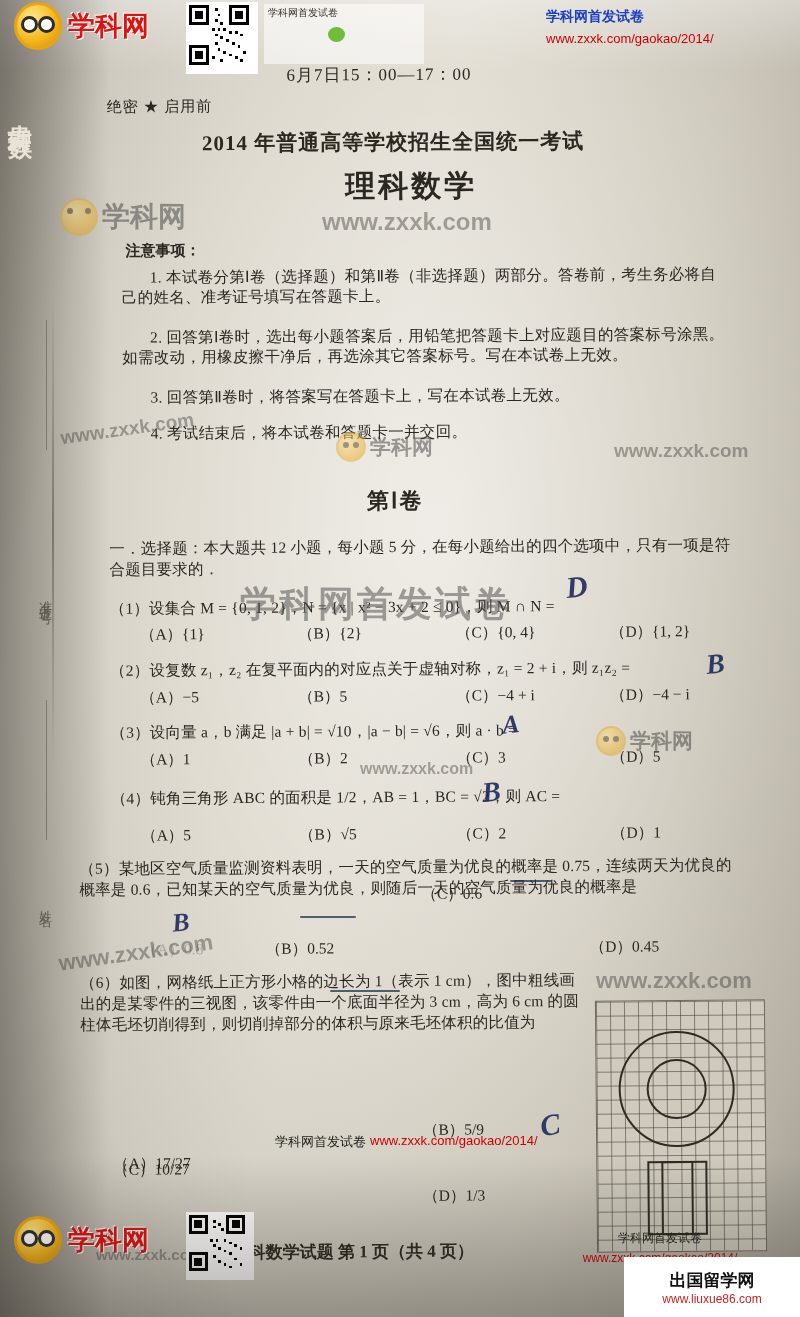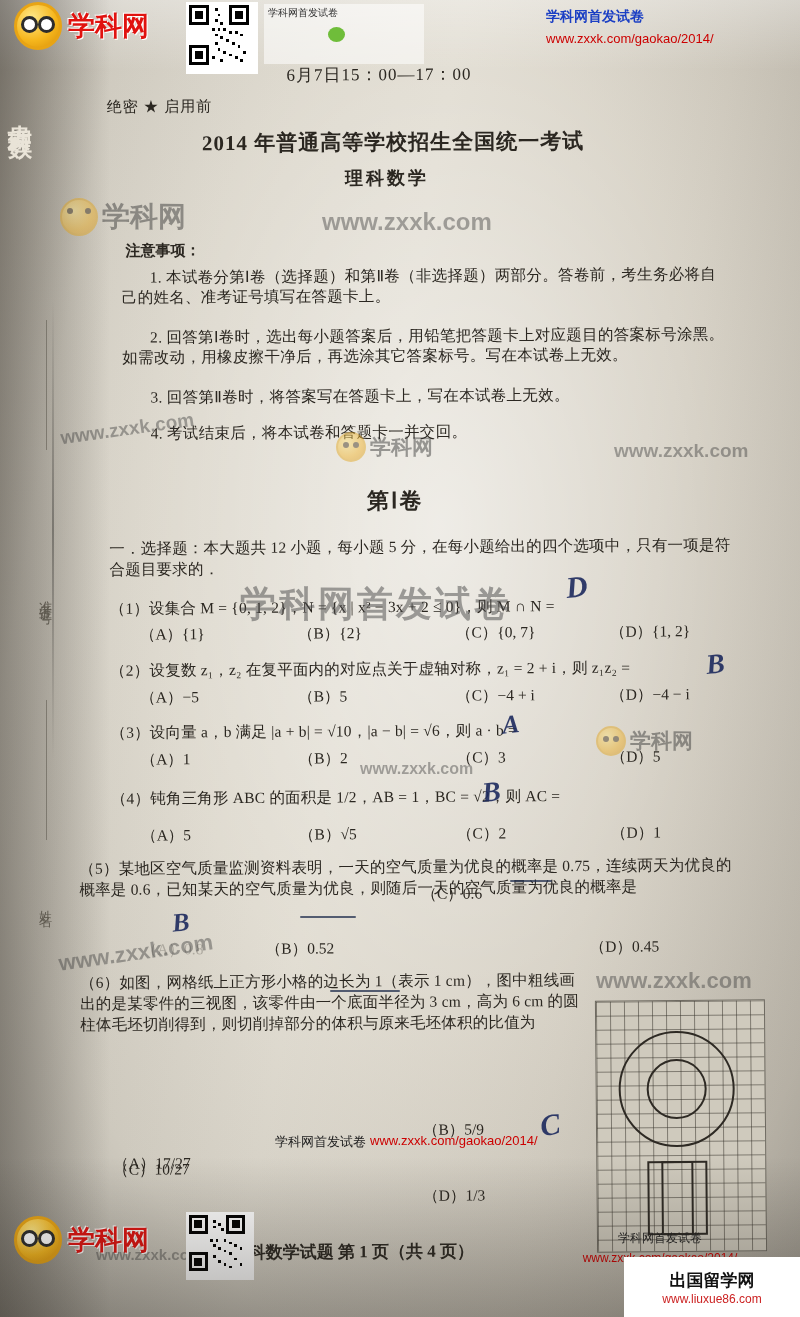--- a/index.html
+++ b/index.html
@@ -37,21 +37,21 @@
   .fold{
     position:absolute;left:52px;top:300px;width:2px;height:460px;
     background:linear-gradient(180deg, rgba(0,0,0,0), rgba(0,0,0,0.30), rgba(0,0,0,0));
   }
   
   .cn{font-family:"Liberation Serif", serif;color:#2b2721;}
 
   .time{position:absolute;left:290px;top:62px;font-size:17px;letter-spacing:1px;}
   .secret{position:absolute;left:110px;top:96px;font-size:15px;letter-spacing:1px;}
   .title1{position:absolute;left:205px;top:128px;font-size:21px;font-weight:bold;letter-spacing:1px;}
-  .title2{position:absolute;left:348px;top:165px;font-size:18px;font-weight:bold;letter-spacing:3px;}
+  .title2{position:absolute;left:348px;top:165px;font-size:30px;font-weight:bold;letter-spacing:3px;}
 
   .notice-h{position:absolute;left:128px;top:240px;font-size:15px;font-weight:bold;}
   .nl{position:absolute;font-size:15.5px;line-height:20px;letter-spacing:0.3px;}
 
   .juan1{position:absolute;left:378px;top:485px;font-size:22px;font-weight:bold;letter-spacing:2px;}
 
   .qline{position:absolute;font-size:15.5px;line-height:21px;letter-spacing:0.2px;}
   .opt{position:absolute;font-size:15.5px;}
 
   
@@ -244,21 +244,21 @@
 
   <div class="cn juan1" style="left:320px;top:478px;">第Ⅰ卷</div>
 
   <div class="cn qline" style="left:62px;top:528px;width:630px;">一．选择题：本大题共 12 小题，每小题 5 分，在每小题给出的四个选项中，只有一项是符合题目要求的．</div>
 
   <div class="cn qline" style="left:62px;top:588px;width:640px;">
     <span>（1）</span><span>设集合 M = {0, 1, 2}，N = {x | x² − 3x + 2 ≤ 0}，则 M ∩ N =</span>
   </div>
   <div class="cn opt" style="left:92px;top:615px;">（A）{1}</div>
   <div class="cn opt" style="left:250px;top:615px;">（B）{2}</div>
-  <div class="cn opt" style="left:408px;top:615px;">（C）{0, 7}</div>
+  <div class="cn opt" style="left:408px;top:615px;">（C）{0, 4}</div>
   <div class="cn opt" style="left:562px;top:615px;">（D）{1, 2}</div>
 
   <div class="cn qline" style="left:62px;top:650px;width:640px;">
     <span>（2）</span><span>设复数 z₁，z₂ 在复平面内的对应点关于虚轴对称，z₁ = 2 + i，则 z₁z₂ =</span>
   </div>
   <div class="cn opt" style="left:92px;top:678px;">（A）−5</div>
   <div class="cn opt" style="left:250px;top:678px;">（B）5</div>
   <div class="cn opt" style="left:408px;top:678px;text-align:center;">（C）−4 + i</div>
   <div class="cn opt" style="left:562px;top:678px;">（D）−4 − i</div>
 

